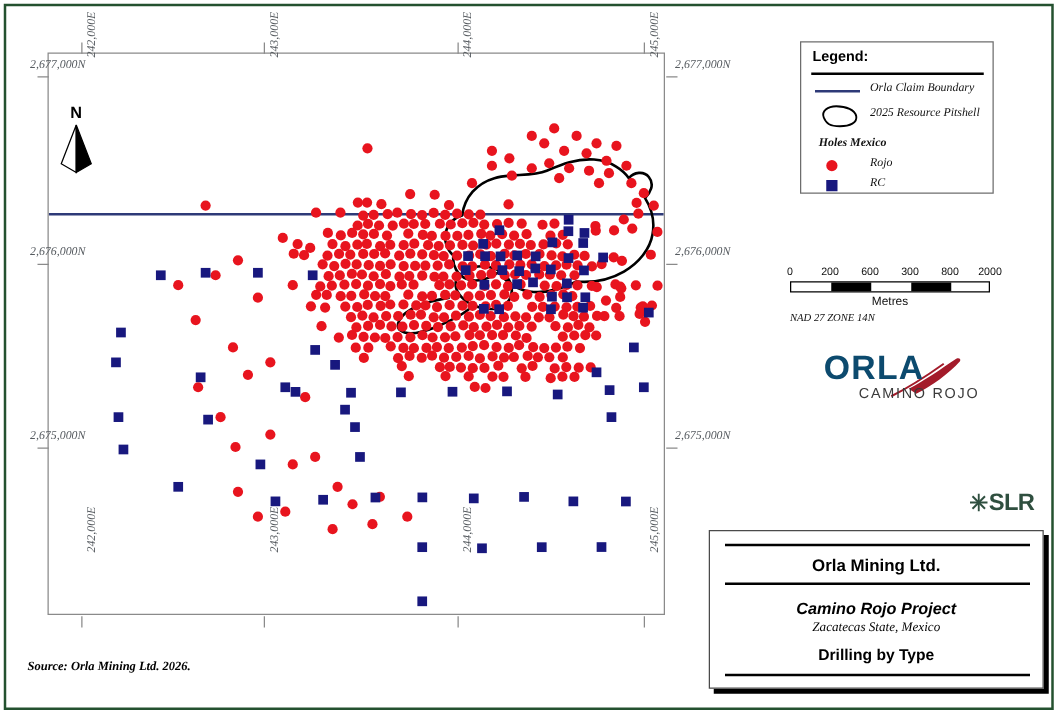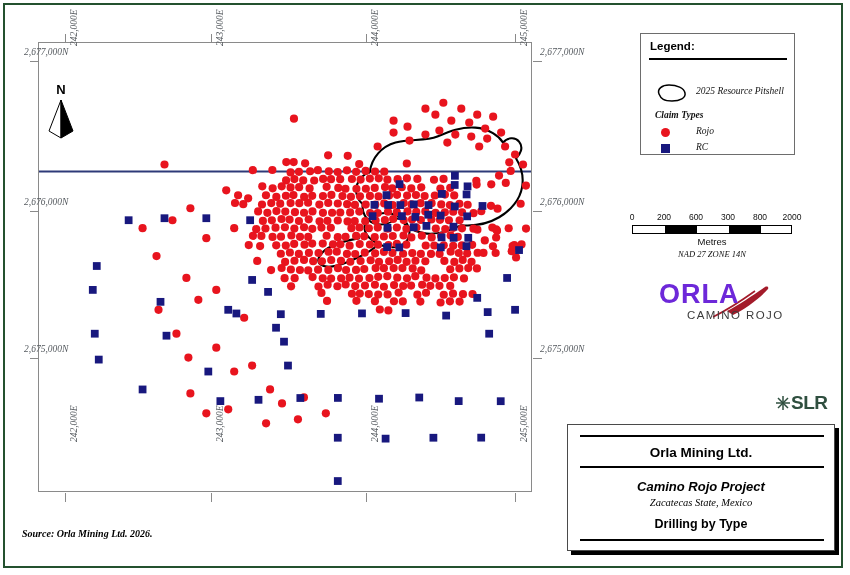--- a/index.html
+++ b/index.html
@@ -88,28 +88,28 @@
   }
   #scale-bar-graphic{
     position:relative;margin-top:1px;height:9px;width:160px;
     border:1px solid #000;box-sizing:border-box;background:#fff;
   }
   #scale-bar-graphic i{position:absolute;top:0;height:100%;background:#000;}
   #scale-metres{
     width:160px;text-align:center;font-size:9.5px;margin-top:2px;color:#111;
   }
   #scale-datum{
-    width:160px;text-align:center;font-size:8.5px;margin-top:2px;color:#111;
+    width:160px;text-align:left;font-size:8.5px;margin-top:2px;color:#111;
     font-family:"Liberation Serif", serif;font-style:italic;
   }
   
   #orla-logo{position:absolute;left:655px;top:281px;width:140px;height:46px;}
   #orla-logo .orla-word{
     position:absolute;left:4px;top:-2px;
-    font-size:27px;font-weight:bold;letter-spacing:1px;color:#6d28d9;
+    font-size:27px;font-weight:bold;letter-spacing:1px;color:#0c4a6e;
     font-family:"Liberation Sans", sans-serif;
   }
   #orla-logo .camino{
     position:absolute;left:32px;top:28px;
     font-size:11.5px;letter-spacing:1.4px;color:#3b3b3b;
     font-family:"Liberation Sans", sans-serif;
   }
   
   #slr-logo{
     position:absolute;left:775px;top:392px;
@@ -704,29 +704,33 @@
   <svg width="34" height="42" viewBox="0 0 34 42" style="position:absolute;left:0;top:16px;">
     <polygon points="17,2 17,40 5,33" fill="#ffffff" stroke="#000" stroke-width="1"></polygon>
     <polygon points="17,2 29,33 17,40" fill="#000000" stroke="#000" stroke-width="1"></polygon>
   </svg>
 </div>
 
 <div id="legend">
   <div class="legend-title">Legend:</div>
   <div class="legend-rule"></div>
 
+  <div class="leg-row" style="top:30px;width:140px;">
+    <span class="swatch-line"></span>
+    <span class="leg-txt">Orla Claim Boundary</span>
+  </div>
 
   <div class="leg-row" style="top:48px;width:140px;height:22px;">
     <svg width="40" height="22" viewBox="0 0 40 22" style="position:absolute;left:1px;top:0;">
       <path d="M8 12 C6 7, 11 3, 18 3 C26 3, 33 6, 34 11 C35 16, 29 19, 21 19 C13 19, 10 17, 8 12 Z" fill="none" stroke="#000" stroke-width="1.5"></path>
     </svg>
     <span class="leg-txt" style="top:4px;">2025 Resource Pitshell</span>
   </div>
 
-  <div class="leg-sub" style="top:76px;">Claim Types</div>
+  <div class="leg-sub" style="top:76px;">Holes Mexico</div>
 
   <div class="leg-row" style="top:90px;width:140px;">
     <span class="swatch-dot"></span>
     <span class="leg-txt">Rojo</span>
   </div>
 
   <div class="leg-row" style="top:106px;width:140px;">
     <span class="swatch-sq"></span>
     <span class="leg-txt">RC</span>
   </div>

